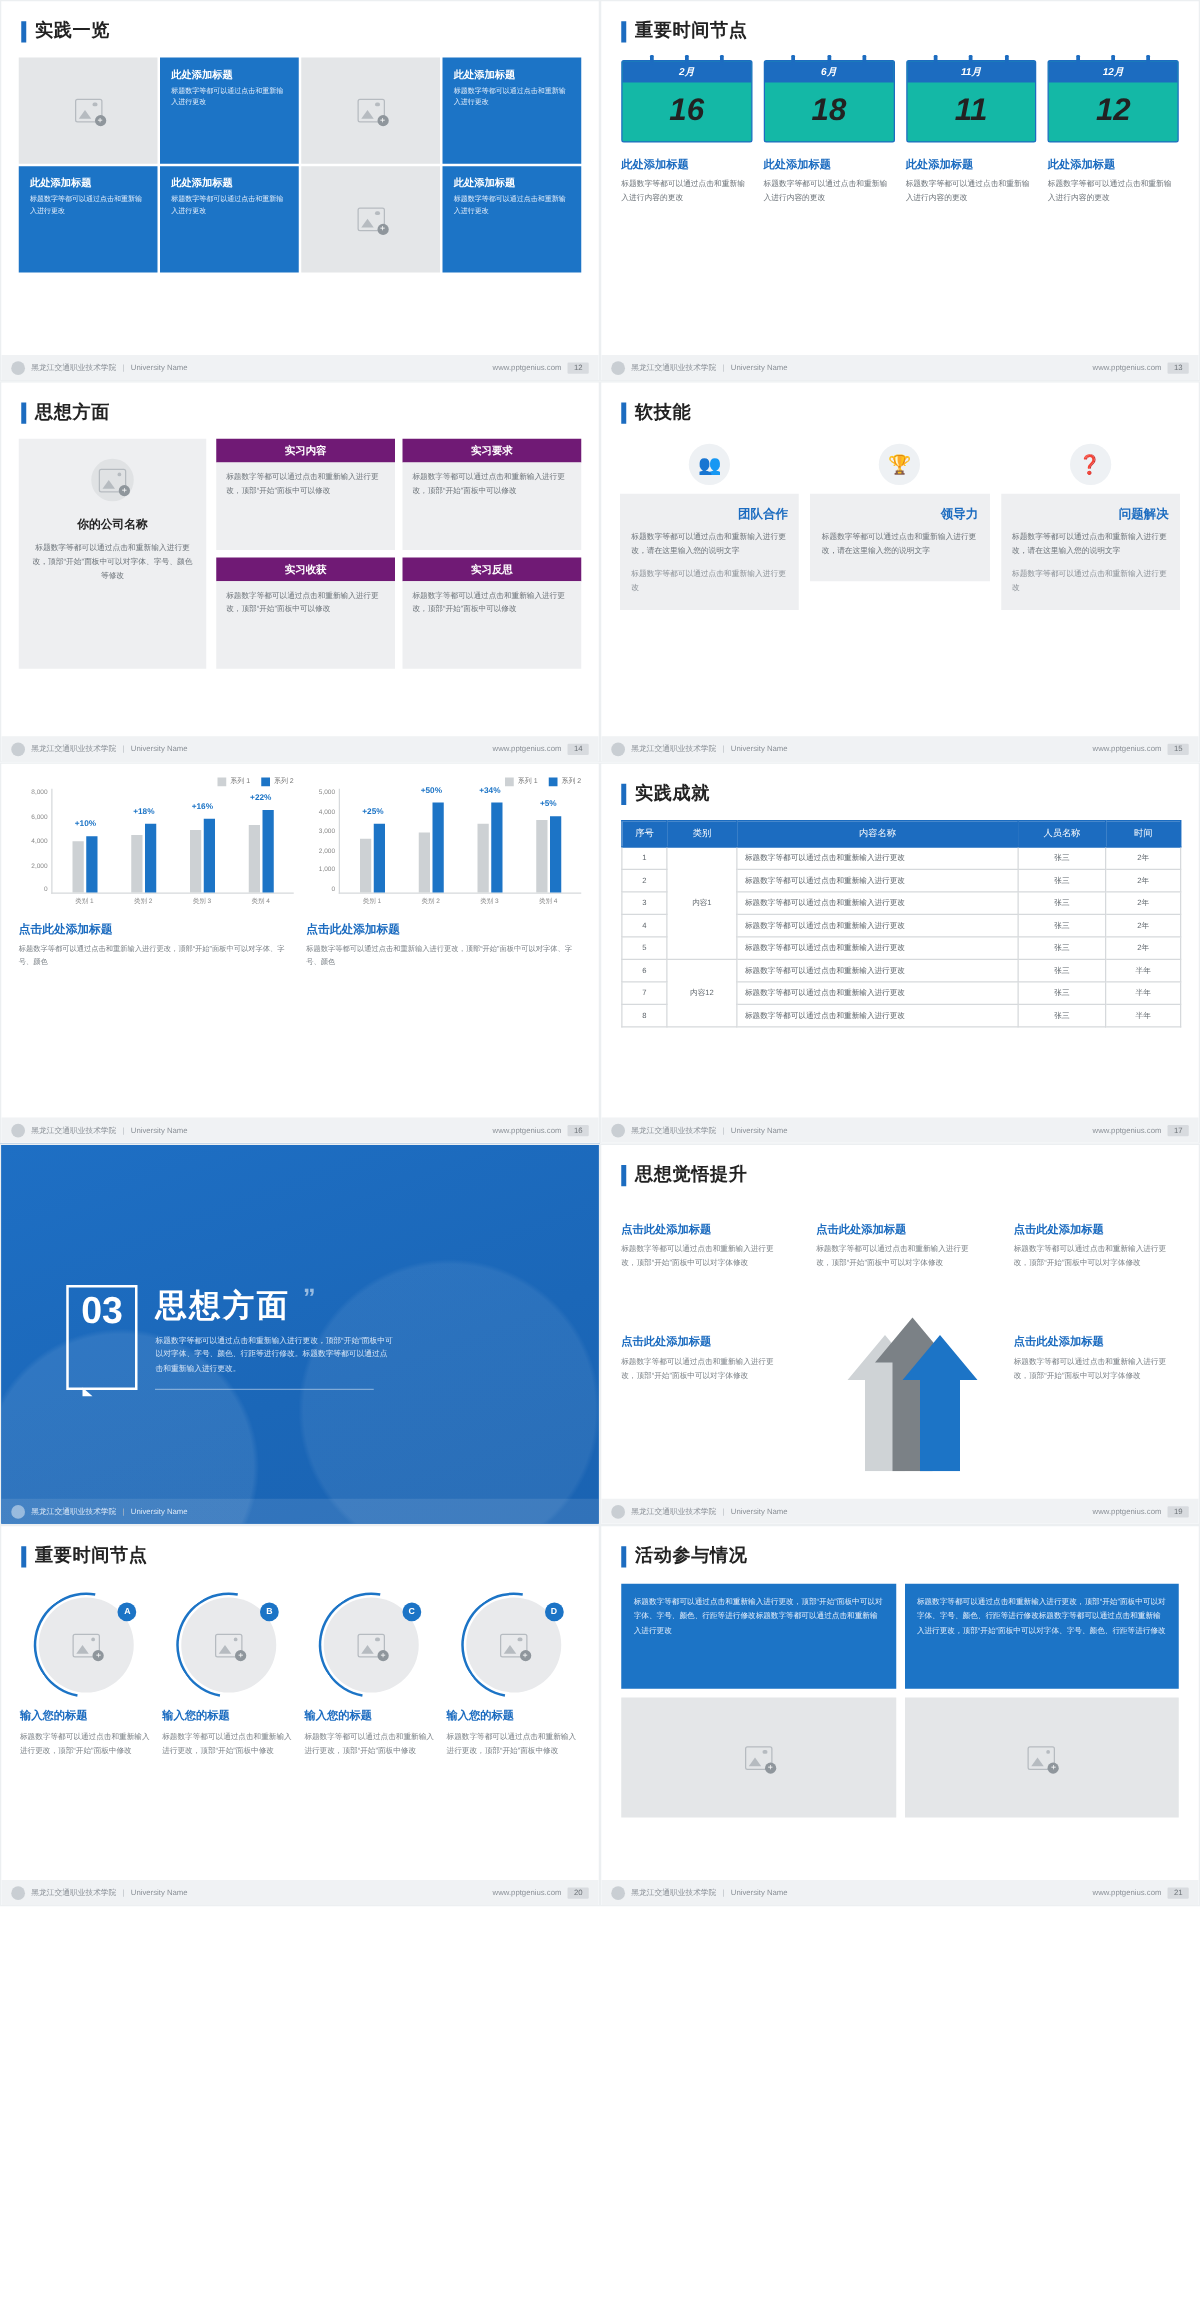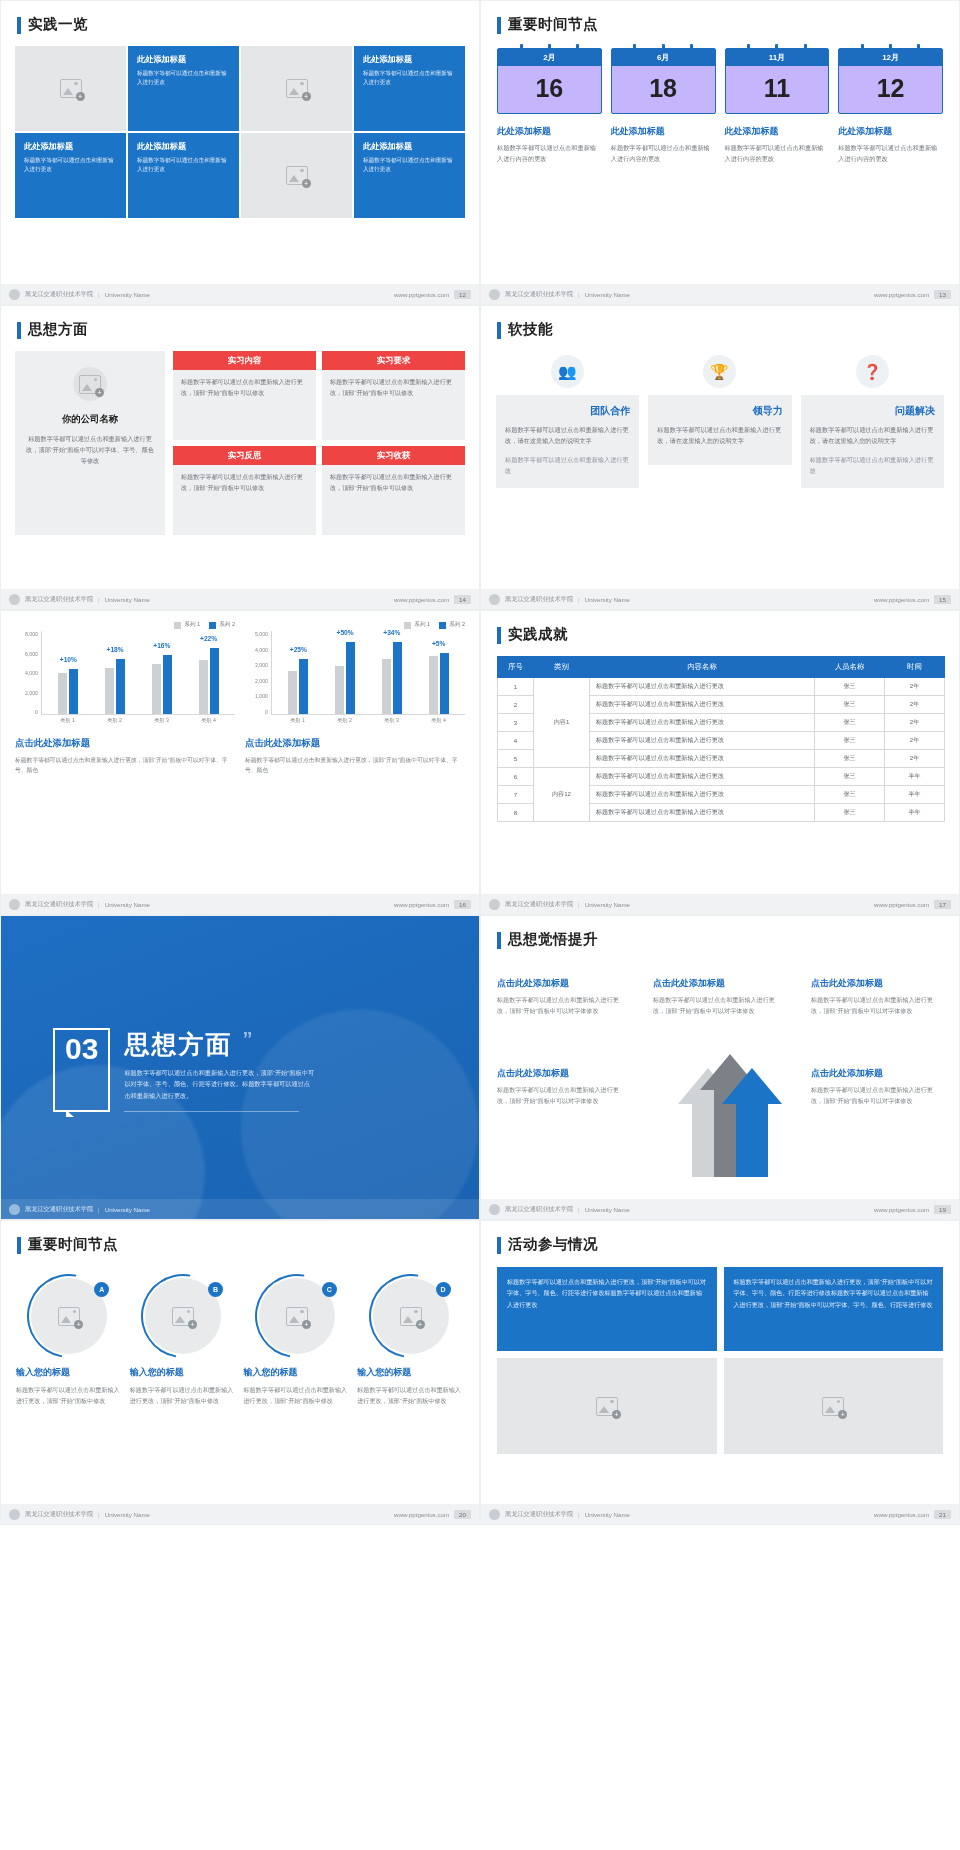--- a/index.html
+++ b/index.html
@@ -61,38 +61,38 @@
     gap:2px; margin:12px 14px 0 14px; }
   .cell { height:85px; display:flex; align-items:center; justify-content:center; }
   .cell.gray { background:#e4e6e8; }
   .cell.blue { background:#1c74c6; color:#fff; padding:8px 9px; display:block; }
   .cell.blue .ct { font-size:8.2px; font-weight:bold; margin-bottom:4px; }
   .cell.blue .cd { font-size:5.6px; line-height:1.55; color:#e3eefb; }
 
   
   .cal-row { display:flex; justify-content:space-between; padding:14px 16px 0; gap:9px; }
   .cal-col { flex:1; }
-  .cal { position:relative; border:1.6px solid #1c6cc0; border-radius:2px; background:#c4b5fd; }
+  .cal { position:relative; border:1.6px solid #1c6cc0; border-radius:2px; background:#14b8a6;font-style:italic; }
   .cal .rings { position:absolute; top:-5px; left:0; right:0; display:flex;
     justify-content:space-around; padding:0 9px; }
   .cal .rings i { display:block; width:3px; height:8px; background:#1c6cc0; border-radius:1px; }
   .cal .mon { background:#1c6cc0; color:#fff; font-size:8px; text-align:center; padding:3px 0; font-weight:bold;}
   .cal .day { font-size:25px; font-weight:bold; color:#222; text-align:center; padding:8px 0 10px; }
   .cal-t { color:#1c6cc0; font-weight:bold; font-size:9px; margin:11px 0 5px; }
   .cal-d { font-size:6.2px; line-height:1.75; color:#6c7379; }
 
   
   .s14 { display:flex; gap:8px; padding:12px 14px 0; }
   .s14 .left { width:150px; background:#eeeff1; padding:12px 11px; text-align:center; }
   .s14 .left .circ { width:34px; height:34px; border-radius:50%; background:#e0e2e4;
     margin:4px auto 12px; display:flex; align-items:center; justify-content:center; }
   .s14 .left h4 { margin:0 0 7px; font-size:9.4px; color:#222; }
   .s14 .left p { margin:0; font-size:6.2px; line-height:1.8; color:#6c7379; }
   .s14 .right { flex:1; display:grid; grid-template-columns:1fr 1fr; gap:6px; }
-  .ibox .hd { background:#ef4444; color:#fff; font-size:8.4px; font-weight:bold;
+  .ibox .hd { background:#701a75; color:#fff; font-size:8.4px; font-weight:bold;
     text-align:center; padding:4px 0; }
   .ibox .bd { background:#eeeff1; font-size:6.1px; line-height:1.8; color:#6c7379;
     padding:7px 8px; height:70px; }
 
   
   .s15 { display:flex; gap:9px; padding:16px 15px 0; }
   .sk { flex:1; text-align:center; }
   .sk .ic { width:33px; height:33px; border-radius:50%; background:#eef1f4;
     margin:0 auto 7px; display:flex; align-items:center; justify-content:center;
     font-size:15px; color:#1c6cc0; }
@@ -338,25 +338,25 @@
       <div class="right">
         <div class="ibox">
           <div class="hd">实习内容</div>
           <div class="bd">标题数字等都可以通过点击和重新输入进行更改，顶部“开始”面板中可以修改</div>
         </div>
         <div class="ibox">
           <div class="hd">实习要求</div>
           <div class="bd">标题数字等都可以通过点击和重新输入进行更改，顶部“开始”面板中可以修改</div>
         </div>
         <div class="ibox">
+          <div class="hd">实习收获</div>
+          <div class="bd">标题数字等都可以通过点击和重新输入进行更改，顶部“开始”面板中可以修改</div>
+        </div>
+        <div class="ibox">
           <div class="hd">实习反思</div>
-          <div class="bd">标题数字等都可以通过点击和重新输入进行更改，顶部“开始”面板中可以修改</div>
-        </div>
-        <div class="ibox">
-          <div class="hd">实习收获</div>
           <div class="bd">标题数字等都可以通过点击和重新输入进行更改，顶部“开始”面板中可以修改</div>
         </div>
       </div>
     </div>
     <div class="footer">
       <span class="logo"></span>
       <span>黑龙江交通职业技术学院</span>
       <span class="sep">|</span>
       <span>University Name</span>
       <span class="spacer"></span>

